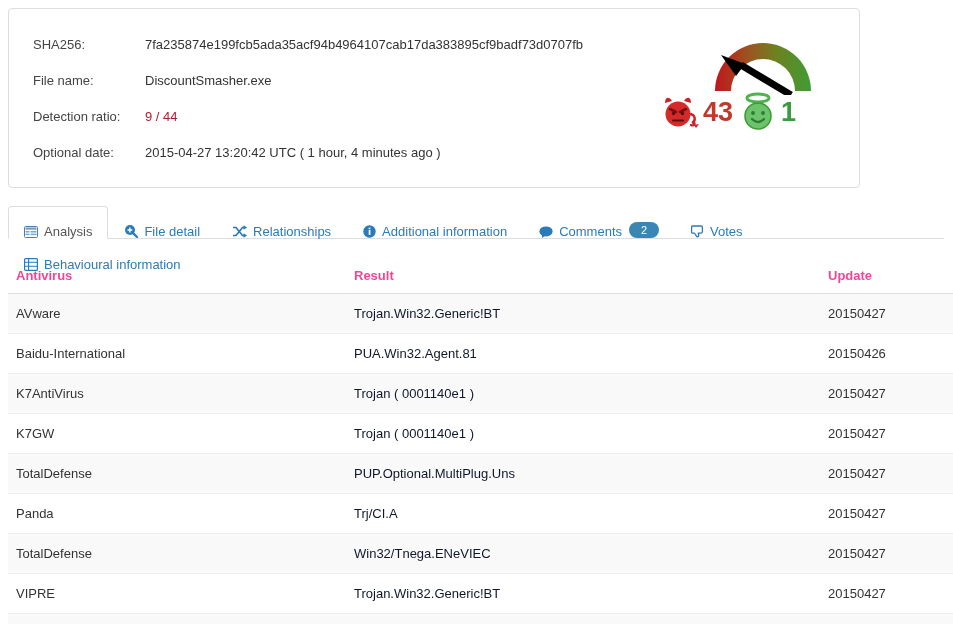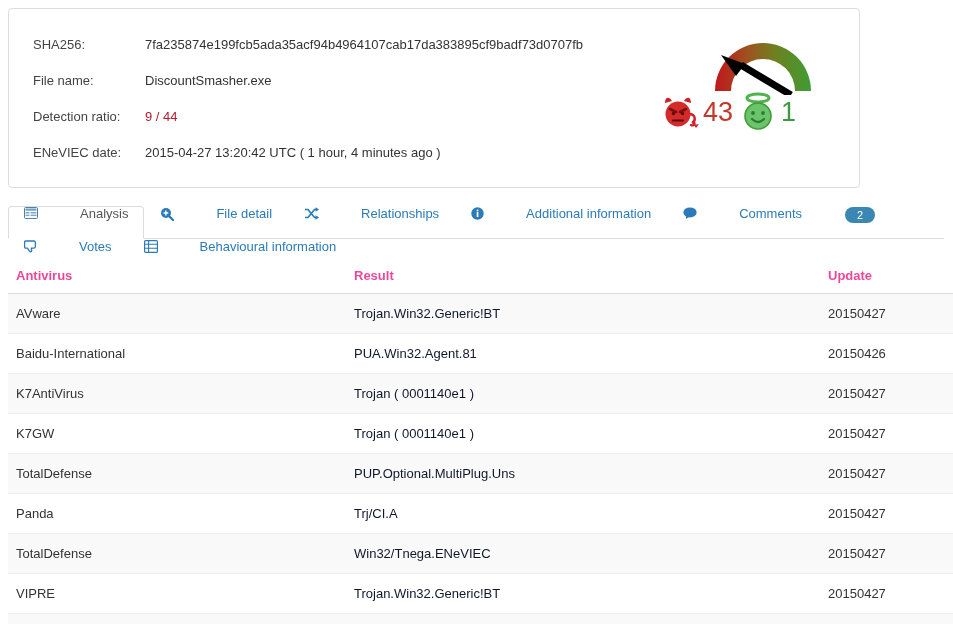--- a/index.html
+++ b/index.html
@@ -74,20 +74,21 @@
     top: 52px;
     width: 180px;
     height: 46px;
     display: flex;
     align-items: center;
     justify-content: flex-start;
   }
   .rep-group {
     display: flex;
     align-items: center;
+    font-weight: bold;
   }
   .rep-count {
     font-size: 27px;
     line-height: 27px;
     margin: 0 6px 0 4px;
     font-family: "Liberation Sans", sans-serif;
   }
   .rep-count.bad { color: #c0392b; }
   .rep-count.good { color: #3c9a40; }
 
@@ -101,28 +102,27 @@
     border-bottom: 1px solid #dddddd;
     box-sizing: border-box;
   }
   .tab {
     position: relative;
     float: left;
     height: 33px;
     padding: 0 15px;
     box-sizing: border-box;
     display: flex;
-    align-items: flex-start;
+    align-items: flex-end;
     font-size: 13px;
     color: #2b7bb9;
     cursor: pointer;
     border: 1px solid transparent;
     border-radius: 4px 4px 0 0;
     line-height: 1;
-    gap: 36px;
   }
   .tab .tico {
     display: inline-flex;
     align-items: center;
     margin-right: 6px;
   }
   .tab.active {
     background: #ffffff;
     border: 1px solid #dddddd;
     border-bottom-color: #ffffff;
@@ -190,21 +190,21 @@
       </tr>
       <tr>
         <td class="meta-label">File name:</td>
         <td class="meta-value">DiscountSmasher.exe</td>
       </tr>
       <tr>
         <td class="meta-label">Detection ratio:</td>
         <td class="meta-value ratio">9 / 44</td>
       </tr>
       <tr>
-        <td class="meta-label">ENeVIEC date:</td>
+        <td class="meta-label">Optional date:</td>
         <td class="meta-value">2015-04-27 13:20:42 UTC ( 1 hour, 4 minutes ago )</td>
       </tr>
     </tbody>
   </table>
 
   <div class="reputation">
 
     <svg class="gauge-arc" width="116" height="58" viewBox="0 0 116 58">
       <defs>
         <linearGradient id="arcgrad" x1="0" y1="0" x2="1" y2="0">

